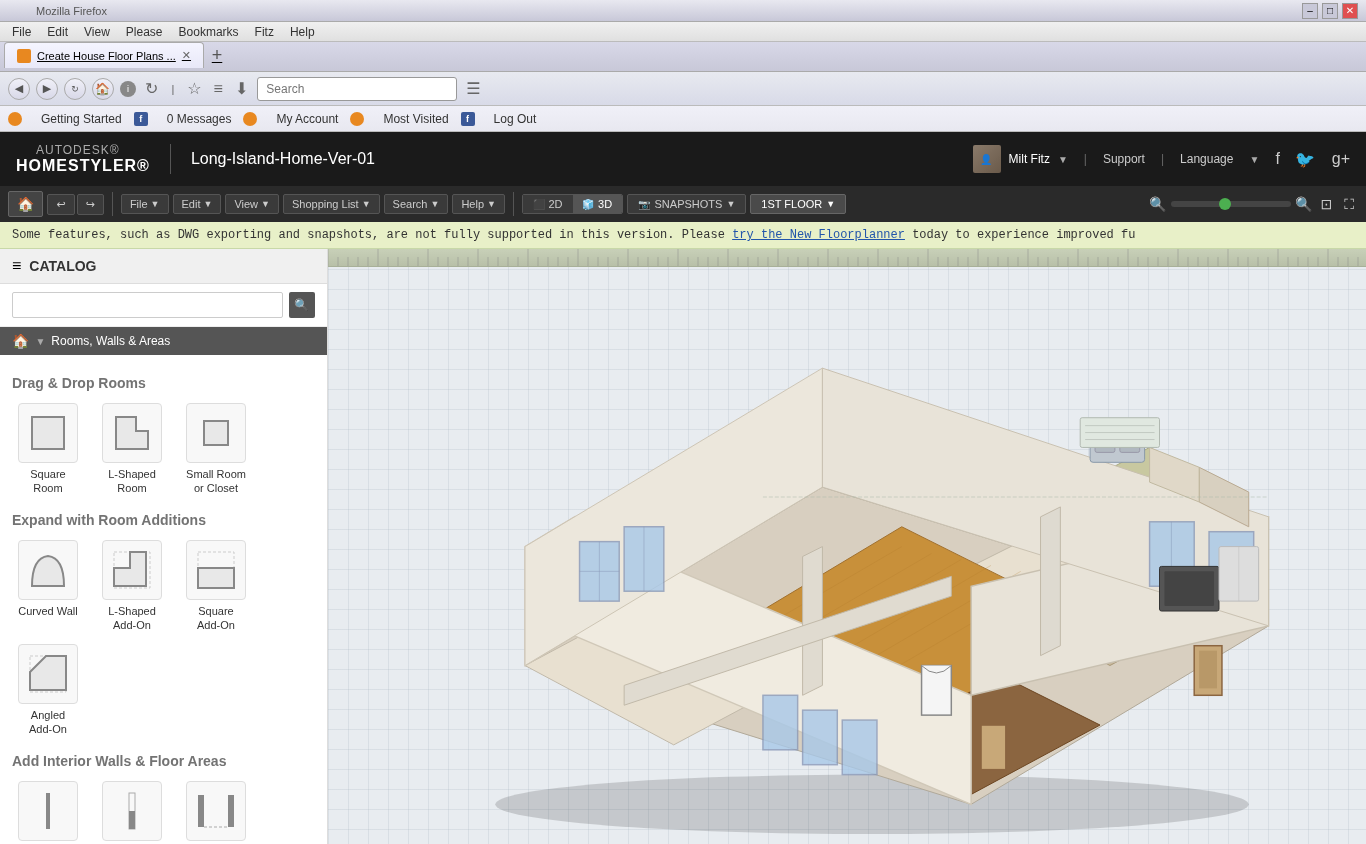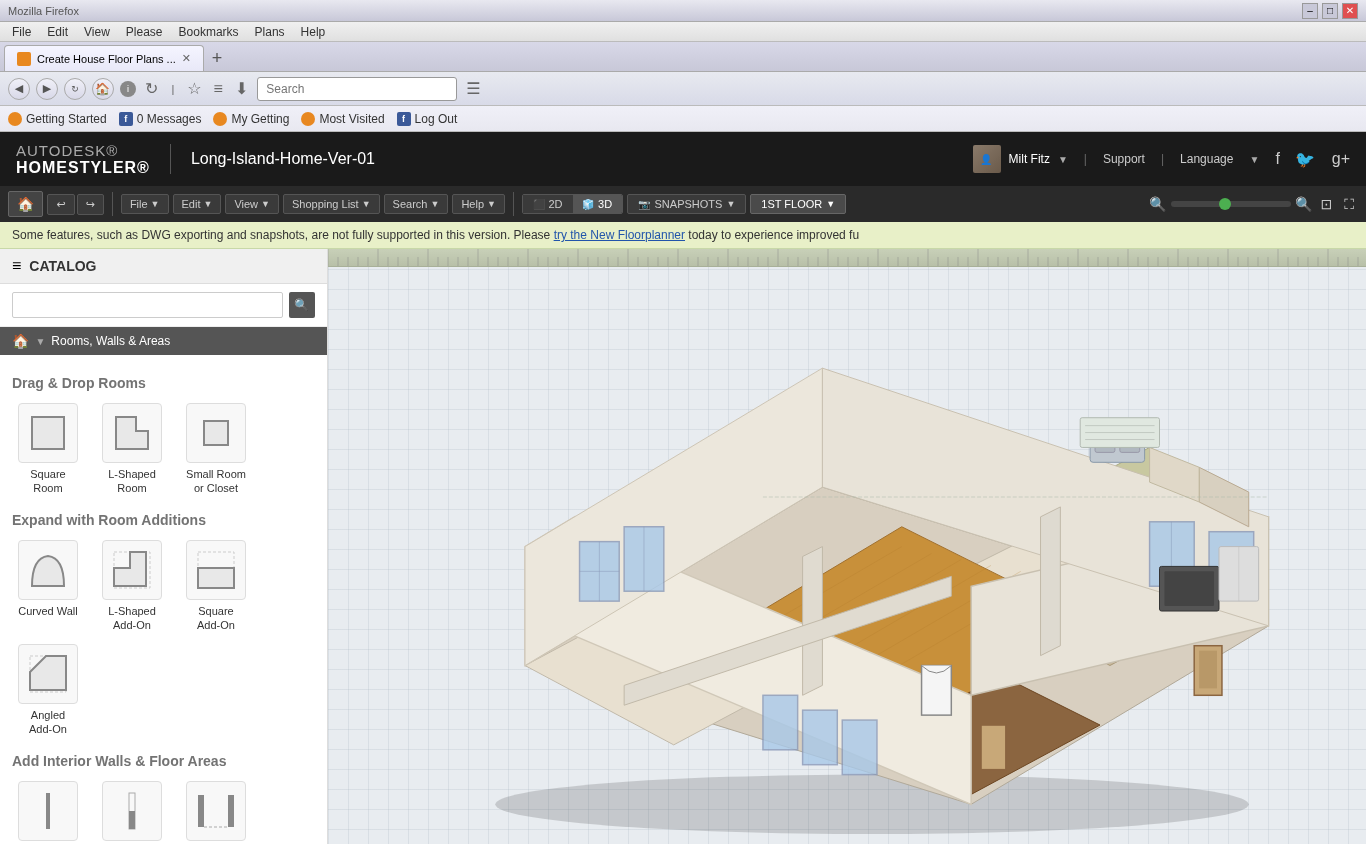--- a/index.html
+++ b/index.html
@@ -42,23 +42,24 @@
       padding: 2px 8px;
       cursor: pointer;
       color: #333;
     }
 
     
     .tab-bar {
       background: linear-gradient(to bottom, #d8d8e8, #c8c8d8);
       height: 30px;
       display: flex;
-      align-items: flex-end;
+      align-items: flex-start;
       padding: 0 4px;
       border-bottom: 1px solid #aaa;
+      text-decoration: underline;
     }
     .browser-tab {
       background: linear-gradient(to bottom, #f5f5ff, #e8e8f8);
       border: 1px solid #aaa;
       border-bottom: none;
       border-radius: 4px 4px 0 0;
       padding: 4px 12px;
       display: flex;
       align-items: center;
       gap: 6px;
@@ -114,21 +115,21 @@
       background: linear-gradient(to bottom, #f0f0f8, #e8e8f0);
       height: 26px;
       display: flex;
       align-items: center;
       padding: 0 8px;
       gap: 12px;
       border-bottom: 1px solid #bbb;
       font-size: 12px;
     }
     .bookmark-item {
-      display: flex; align-items: center; gap: 4px;
+      display: flex; align-items: center; gap: 19px;
       cursor: pointer; color: #333; white-space: nowrap; text-align: center;
     }
     .bm-icon { width: 14px; height: 14px; flex-shrink: 0; }
     .fb-icon { background: #3b5998; color: white; font-size: 9px; font-weight: bold; display: flex; align-items: center; justify-content: center; border-radius: 2px; }
     .generic-icon { background: #e88820; border-radius: 50%; }
 
     
     .app-container {
       display: flex;
       flex-direction: column;
@@ -177,20 +178,21 @@
     .zoom-thumb { width: 12px; height: 12px; background: #4CAF50; border-radius: 50%; position: absolute; top: -3px; left: 40%; cursor: pointer; }
     .fullscreen-btn { color: #ccc; font-size: 14px; cursor: pointer; padding: 0 4px; }
 
     
     .notification-bar {
       background: #e8f0c8;
       padding: 6px 12px;
       font-size: 12px;
       color: #333;
       border-bottom: 1px solid #c8d8a8;
+      font-family: Liberation Mono, monospace;
     }
     .notification-bar a { color: #2255aa; text-decoration: underline; cursor: pointer; }
 
     
     .main-content {
       display: flex;
       flex: 1;
       overflow: hidden;
     }
 
@@ -321,35 +323,35 @@
       bottom: 0;
       display: flex;
       align-items: center;
       justify-content: center;
     }
   </style>
 </head>
 <body>
 
 <div class="browser-titlebar">
-  <span style="font-size:11px; color:#555;">Mozilla Firefox</span>
+  <span style="font-size:11px; color:#555;margin-left:28px;">Mozilla Firefox</span>
   <div class="titlebar-controls">
     <div class="titlebar-btn">–</div>
     <div class="titlebar-btn">□</div>
     <div class="titlebar-btn close">✕</div>
   </div>
 </div>
 
 <div class="menu-bar">
   <div class="menu-item">File</div>
   <div class="menu-item">Edit</div>
   <div class="menu-item">View</div>
   <div class="menu-item">Please</div>
   <div class="menu-item">Bookmarks</div>
-  <div class="menu-item">Plans</div>
+  <div class="menu-item">Fitz</div>
   <div class="menu-item">Help</div>
 </div>
 
 <div class="tab-bar">
   <div class="browser-tab">
     <div class="tab-favicon"></div>
     <span>Create House Floor Plans ...</span>
     <span class="tab-close">✕</span>
   </div>
   <button class="tab-new">+</button>
@@ -374,37 +376,37 @@
   <div class="bookmark-item">
     <div class="bm-icon generic-icon"></div>
     <span>Getting Started</span>
   </div>
   <div class="bookmark-item">
     <div class="bm-icon fb-icon">f</div>
     <span>0 Messages</span>
   </div>
   <div class="bookmark-item">
     <div class="bm-icon generic-icon"></div>
-    <span>My Getting</span>
+    <span>My Account</span>
   </div>
   <div class="bookmark-item">
     <div class="bm-icon generic-icon"></div>
     <span>Most Visited</span>
   </div>
   <div class="bookmark-item">
     <div class="bm-icon fb-icon">f</div>
     <span>Log Out</span>
   </div>
 </div>
 
 <div class="app-container">
 
   <div class="app-header">
     <div>
-      <div style="color: #aaa; font-size: 15px; letter-spacing: 1px;">AUTODESK®</div>
+      <div style="color: #aaa; font-size: 12px; letter-spacing: 1px; margin-left: 20px;">AUTODESK®</div>
       <div style="color: white; font-size: 16px; font-weight: bold; letter-spacing: 1px;">HOMESTYLER®</div>
     </div>
     <div class="logo-divider"></div>
     <div class="project-title">Long-Island-Home-Ver-01</div>
     <div class="header-right">
       <div class="user-info">
         <div class="user-avatar">
           <div style="width:100%; height:100%; background: linear-gradient(135deg, #8a7a6a, #6a5a4a); display:flex; align-items:center; justify-content:center; color:white; font-size:10px;">👤</div>
         </div>
         <span>Milt Fitz</span>

